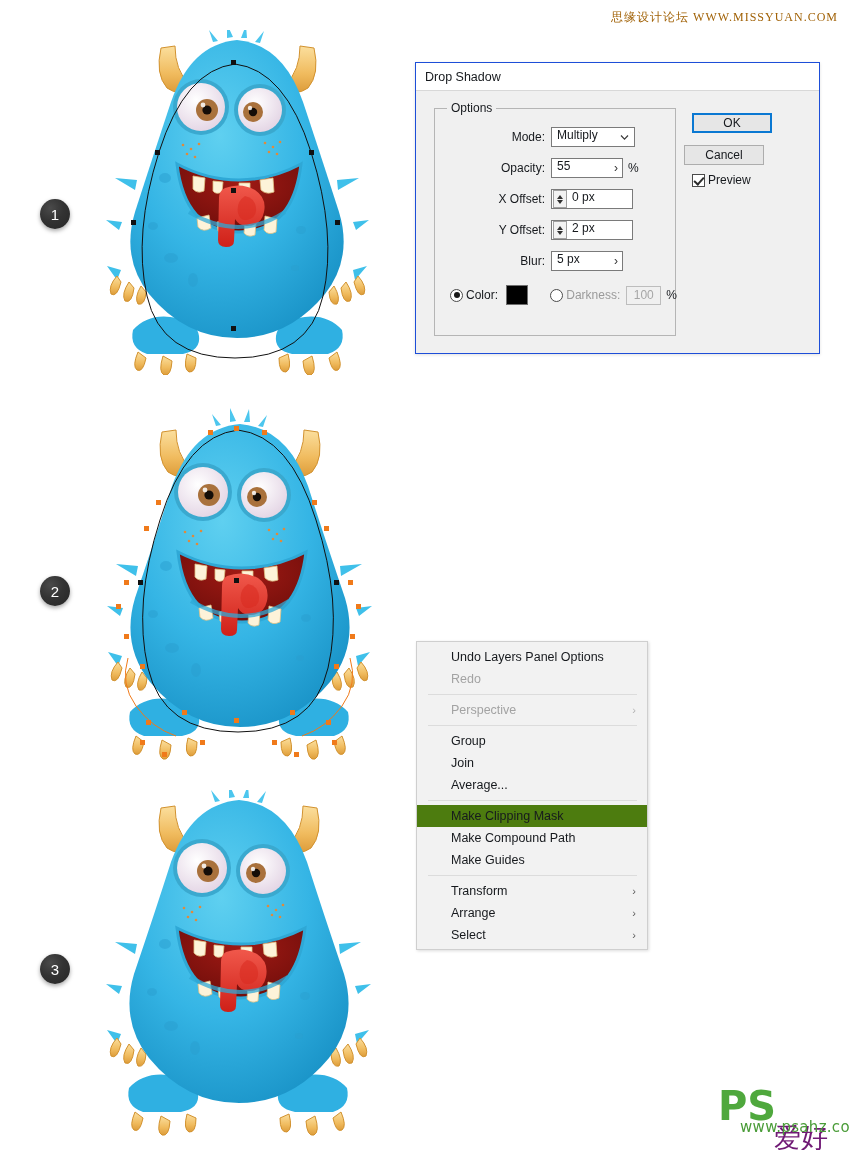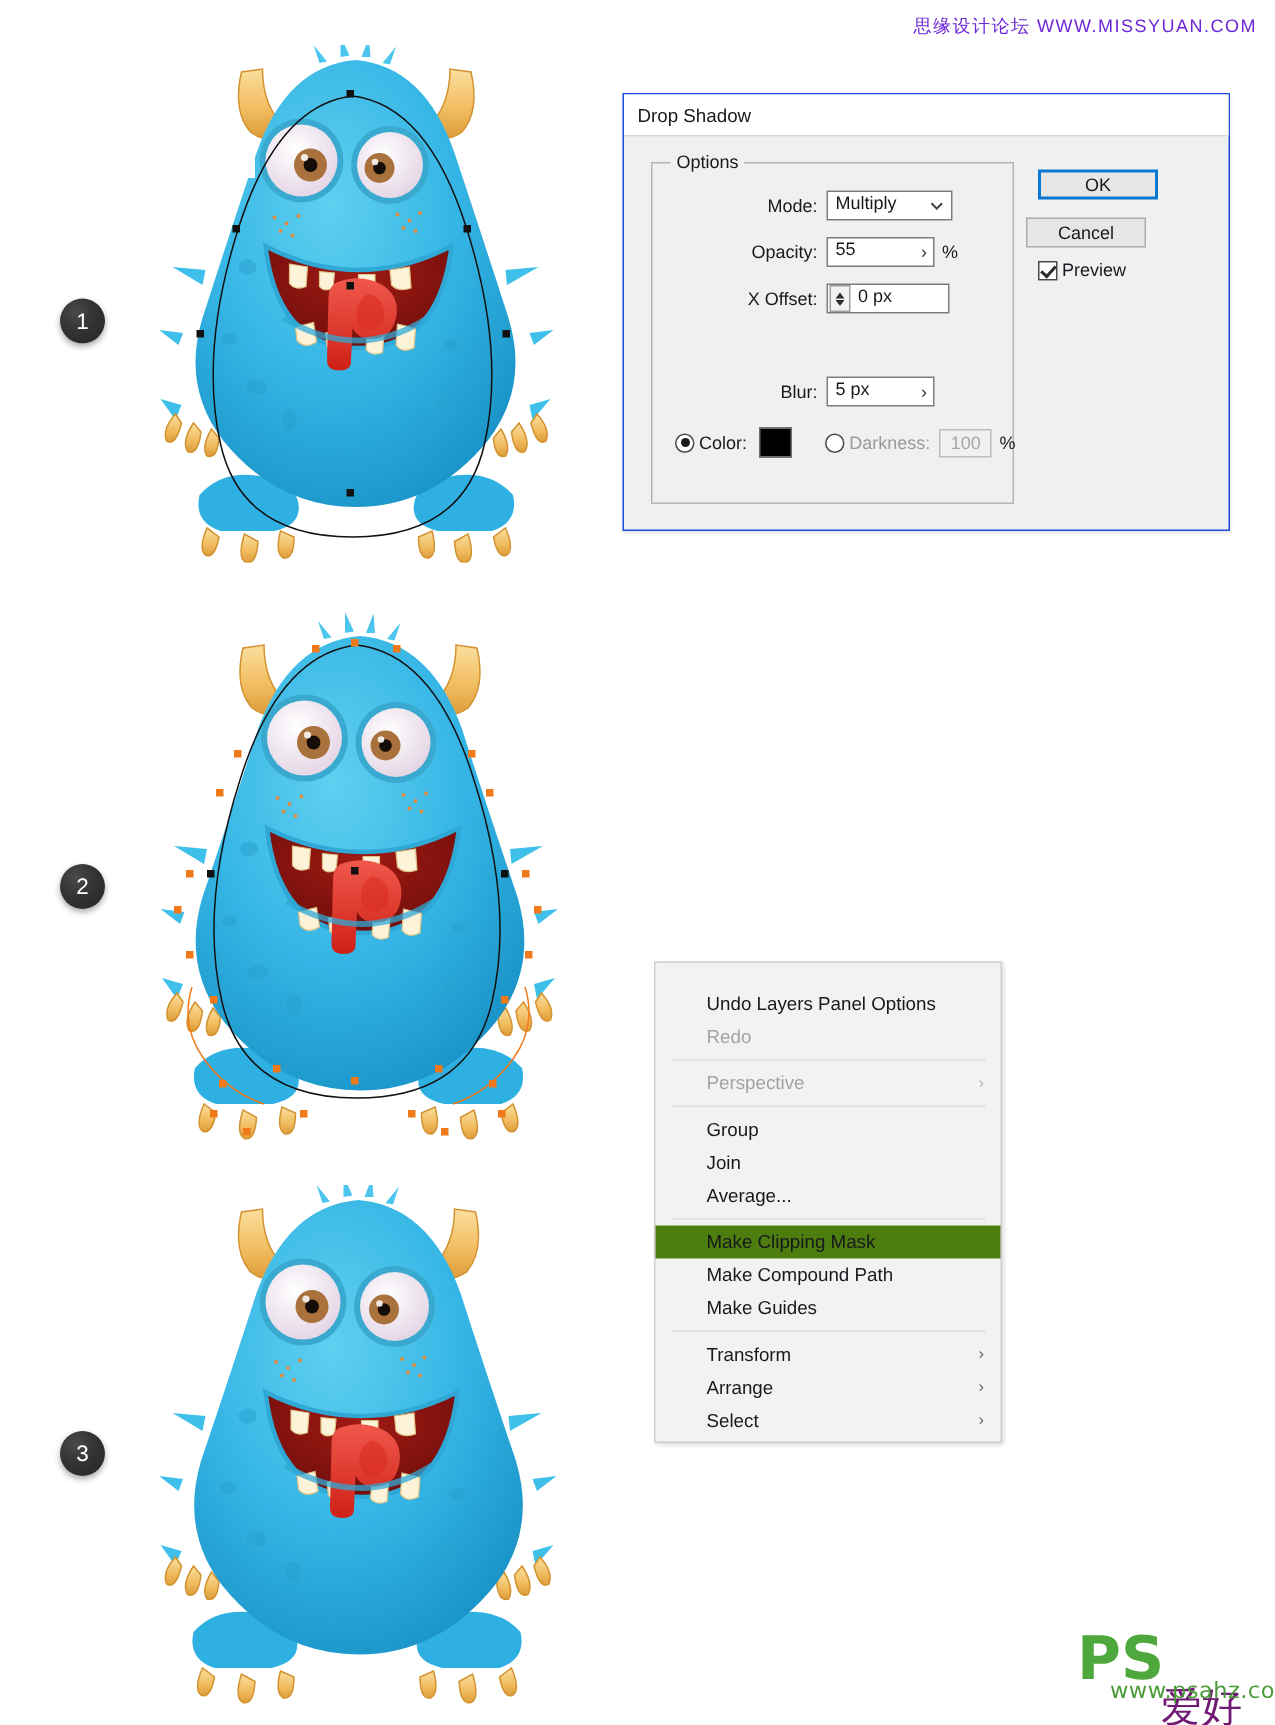--- a/index.html
+++ b/index.html
@@ -9,22 +9,22 @@
     background: #ffffff;
     font-family: "Liberation Sans", sans-serif;
     position: relative;
     overflow: hidden;
   }
 
   
   #watermark-top {
     position: absolute; top: 9px; right: 12px;
     font-size: 12px; letter-spacing: 1px;
-    color: #6d28d9; white-space: nowrap;
-    font-family: Liberation Sans, sans-serif;
+    color: #a16207; white-space: nowrap;
+    font-family: Liberation Serif, serif;
   }
   #logo-bottom {
     position: absolute; left: 718px; top: 1088px;
     width: 126px; height: 46px;
   }
   #logo-bottom .logo-ps {
     position: absolute; left: 0; top: -2px;
     font-size: 40px; font-weight: bold; line-height: 40px;
     color: #4fa83d;
     font-family: "DejaVu Sans", sans-serif;
@@ -166,25 +166,25 @@
   }
   .checkbox.checked::after {
     content: ""; position: absolute; left: 3px; top: 0px;
     width: 4px; height: 8px; border: solid #2b2b2b;
     border-width: 0 2px 2px 0; transform: rotate(42deg);
   }
   #preview-label { font-size: 12px; color: #16191d; margin-left: 3px; }
 
   
   #context-menu {
-    position: absolute; left: 436px; top: 641px;
+    position: absolute; left: 416px; top: 641px;
     width: 232px;
     background: #f2f2f2;
     border: 1px solid #cfcfcf;
-    padding: 16px 0 3px 0;
+    padding: 4px 0 3px 0;
     box-shadow: 1px 1px 3px rgba(0,0,0,.14);
   }
   .menu-item {
     height: 22px; display: flex; align-items: center;
     padding-left: 34px; padding-right: 12px;
     font-size: 12.5px; color: #16191d; position: relative;
     font-family: "Liberation Sans", sans-serif;
   }
   .menu-item.disabled { color: #a3a3a3; }
   .menu-item.highlight { background: #4d7c0f; }
@@ -607,20 +607,30 @@
       <span class="field-label">X Offset:</span>
       <div class="text-box" id="xoffset-box">
         <div class="spinner">
           <div class="spin-up"></div>
           <div class="spin-dn"></div>
         </div>
         <span class="val" style="padding-left:2px;">0 px</span>
       </div>
     </div>
 
+    <div class="field-row" style="top:111px;">
+      <span class="field-label">Y Offset:</span>
+      <div class="text-box" id="yoffset-box">
+        <div class="spinner">
+          <div class="spin-up"></div>
+          <div class="spin-dn"></div>
+        </div>
+        <span class="val" style="padding-left:2px;">2 px</span>
+      </div>
+    </div>
 
     <div class="field-row" style="top:142px;">
       <span class="field-label">Blur:</span>
       <div class="text-box" id="blur-box">
         <span class="val">5 px</span>
         <span class="arrow-right">›</span>
       </div>
     </div>
 
     <div class="field-row" style="top:176px; padding-left:15px;">

